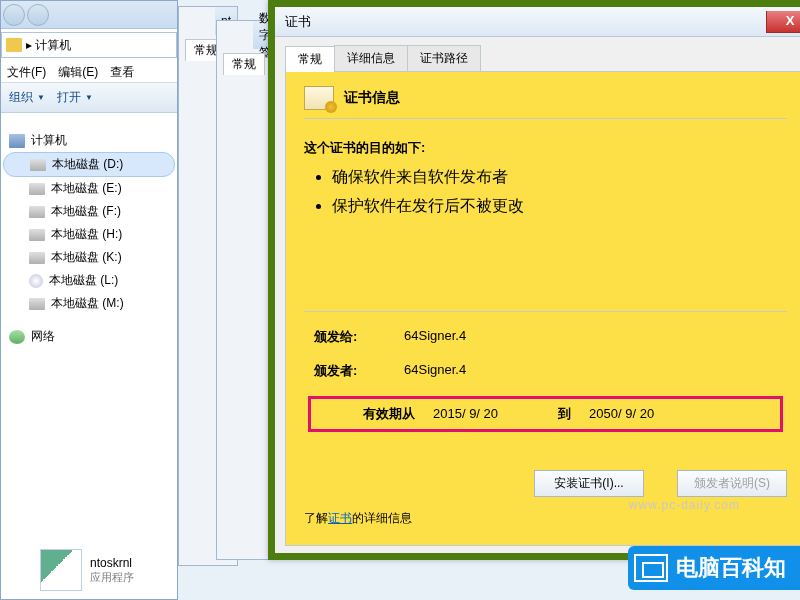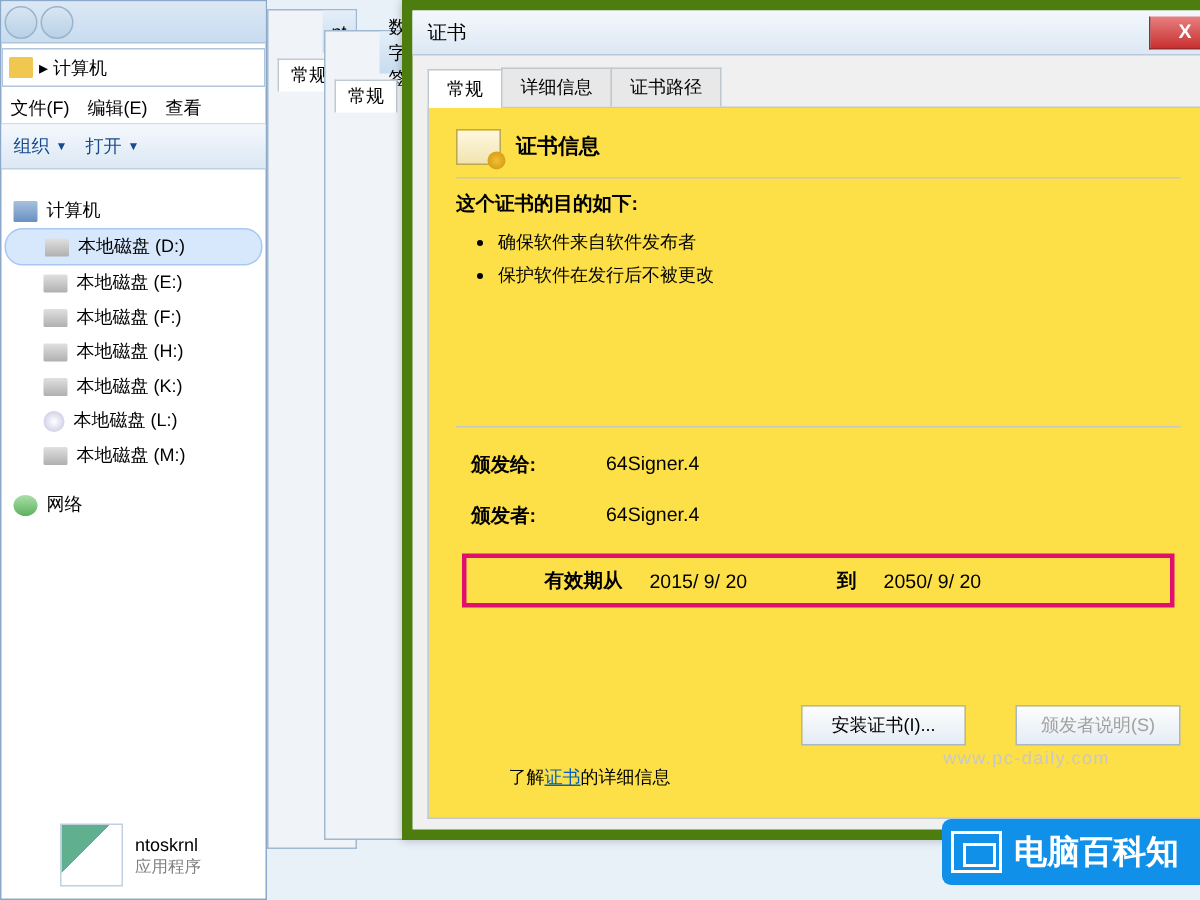--- a/index.html
+++ b/index.html
@@ -42,30 +42,30 @@
     .close-btn { width:48px; height:22px; background:linear-gradient(#e88080,#c83030); color:#fff; text-align:center; border:1px solid #a02828; border-top:none; font-weight:bold; line-height:20px; margin-right:2px; }
     .tabstrip { margin:8px 10px 0 10px; border-bottom:1px solid #c0c8d0; display:flex; }
     .tab { padding:4px 12px; border:1px solid #c0c8d0; border-bottom:none; background:#e8e8e8; margin-right:-1px; font-size:12px; }
     .tab.active { background:#fff; position:relative; top:1px; }
     .tabpanel { margin:0 10px 10px 10px; background:#fde047; border:1px solid #c0c8d0; border-top:none; height:474px; padding:14px 18px; position:relative; }
     .cert-ic-row { display:flex; align-items:center; gap:10px; margin-bottom:8px; }
     .cert-ic { width:30px; height:24px; border:1px solid #c0a850; background:linear-gradient(#fff8e0,#f0e4b0); position:relative; }
     .cert-ic::after { content:""; position:absolute; right:-4px; bottom:-4px; width:12px; height:12px; background:radial-gradient(#f0c030,#d09010); border-radius:50%; }
     .cert-title { font-weight:bold; font-size:14px; }
     .purpose-block { border-top:1px solid #c8c8c8; border-bottom:1px solid #c8c8c8; padding:8px 0 90px 0; margin-bottom:14px; }
-    .purpose-heading { font-weight:bold; margin-bottom:6px; font-size:13px; }
-    .purpose-list { padding-left:28px; font-size:12px; line-height:1.8; list-style:disc; }
+    .purpose-heading { font-weight:bold; margin-bottom:6px; font-size:13px;margin-top:12px; }
+    .purpose-list { padding-left:28px; font-size:16px; line-height:1.8; list-style:disc; }
     .field-row { display:flex; gap:20px; margin:16px 10px; font-size:13px; }
     .field-label { font-weight:bold; width:70px; }
     .validity-box { border:3px solid #e01070; padding:6px 10px; margin:10px 4px; display:flex; align-items:center; font-size:13px; gap:18px; }
     .validity-box .seg { font-weight:bold;margin-left:42px; }
     .btn-row { position:absolute; right:18px; bottom:48px; display:flex; gap:10px; }
     .winbtn { padding:4px 14px; border:1px solid #a8b8c8; background:linear-gradient(#fdfdfd,#e4ecf4); font-size:12px; min-width:110px; text-align:center;margin-left:23px; }
     .winbtn.disabled { color:#a0a0a0; }
-    .learn-row { position:absolute; left:18px; bottom:18px; font-size:12px;margin-left:35px; }
+    .learn-row { position:absolute; left:18px; bottom:18px; font-size:12px; }
     .learn-row .link { color:#0060c0; text-decoration:underline; }
 
     .watermark { position:absolute; right:60px; bottom:88px; color:#c8c8c8; font-size:12px; letter-spacing:1px;text-align:right; }
 
     
     .banner { position:absolute; right:0; bottom:10px; height:44px; background:#1090e8; color:#fff; display:flex; align-items:center; padding:0 14px 0 6px; font-size:22px; font-weight:bold; border-top-left-radius:6px; border-bottom-left-radius:6px; }
     .banner-ic { width:34px; height:28px; border:2px solid #fff; margin-right:8px; position:relative; }
     .banner-ic::after { content:""; position:absolute; left:6px; top:6px; width:18px; height:12px; border:2px solid #fff; }
   </style>
 </head>

